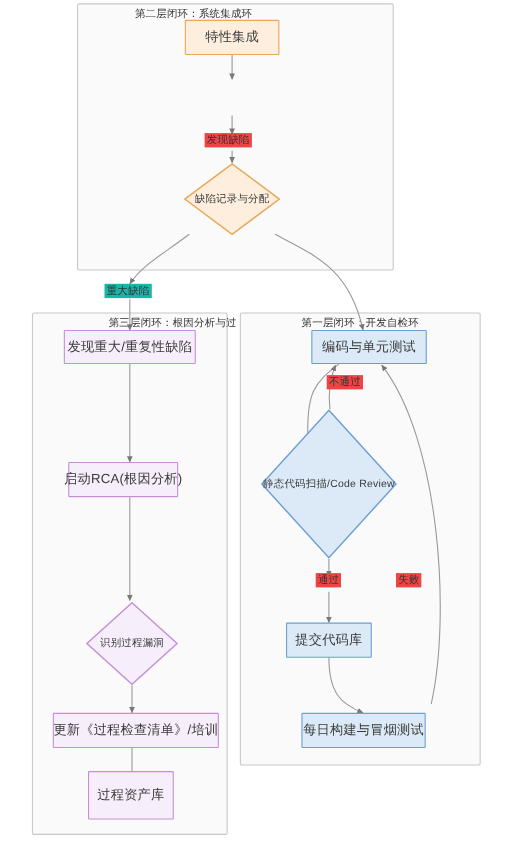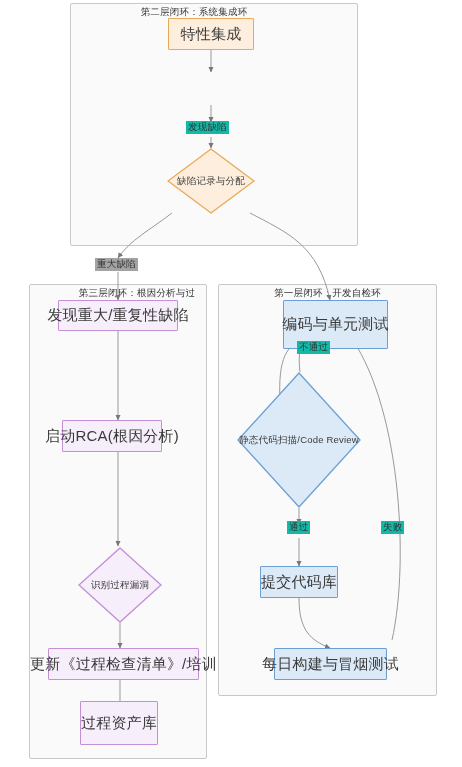--- a/index.html
+++ b/index.html
@@ -24,21 +24,21 @@
     color:#333;
     white-space:nowrap;
     text-align:center;
     letter-spacing:.2px;
   }
 
   .node{
     position:absolute;
     box-sizing:border-box;
     display:flex;align-items:center;justify-content:center;
-    font-size:15px;
+    font-size:12px;
     line-height:1.1;
     white-space:nowrap;
     border-radius:1px;
     letter-spacing:.2px;
   }
   .n-orange{background:#fdeedd;border:1.3px solid #e8a857;color:#3a3a3a;}
   .n-purple{background:#f6eefa;border:1.3px solid #c58fd8;color:#3a3a3a;}
   .n-blue{background:#dceaf7;border:1.3px solid #6b9fd4;color:#3a3a3a;}
 
   .diamond{position:absolute;text-align:right;}
@@ -48,37 +48,37 @@
   .diamond .dlabel{
     position:absolute;left:50%;top:50%;
     transform:translate(-50%,-50%);
     font-size:9.5px;white-space:nowrap;color:#3a3a3a;
     letter-spacing:.2px;
   }
 
   .edge-label{
     position:absolute;
     font-size:9.5px;color:#333;
-    background:#a3a3a3;
+    background:#14b8a6;
     padding:0 2px;
     white-space:nowrap;
     letter-spacing:.2px;
   }
-  .edge-label.on-gray{background:#14b8a6;}
+  .edge-label.on-gray{background:#ef4444;}
 </style>
 </head>
 <body>
 
 <div id="canvas">
 
   <div class="cluster" style="left:70px;top:3px;width:288px;height:243px;"></div>
-  <div class="cluster-title" style="left:76px;top:6px;width:236px;">第二层闭环：系统集成环</div>
+  <div class="cluster-title" style="left:58px;top:6px;width:236px;">第二层闭环：系统集成环</div>
 
   <div class="cluster" style="left:29px;top:284px;width:178px;height:475px;"></div>
-  <div class="cluster-title" style="left:29px;top:287px;width:216px;">第三层闭环：根因分析与过</div>
+  <div class="cluster-title" style="left:29px;top:287px;width:216px;padding-left:20px;">第三层闭环：根因分析与过</div>
 
   <div class="cluster" style="left:218px;top:284px;width:219px;height:412px;"></div>
   <div class="cluster-title" style="left:218px;top:287px;width:219px;">第一层闭环：开发自检环</div>
 
   <svg class="edges" viewBox="0 0 462 767">
     <defs>
       <marker id="ah" markerWidth="7" markerHeight="7" refX="5.2" refY="2.6" orient="auto" markerUnits="strokeWidth">
         <path d="M0,0 L5.6,2.6 L0,5.2 Z" fill="#777"></path>
       </marker>
     </defs>
@@ -134,32 +134,32 @@
     <svg class="shape" viewBox="0 0 84 76" preserveAspectRatio="none">
       <polygon points="42,1 83,38 42,75 1,38" fill="#f6eefa" stroke="#c58fd8" stroke-width="1.3"></polygon>
     </svg>
     <div class="dlabel">识别过程漏洞</div>
   </div>
 
   <div class="node n-purple" style="left:48px;top:648px;width:151px;height:32px;">更新《过程检查清单》/培训</div>
 
   <div class="node n-purple" style="left:80px;top:701px;width:78px;height:44px;">过程资产库</div>
 
-  <div class="node n-blue" style="left:283px;top:300px;width:105px;height:49px;">编码与单元测试</div>
+  <div class="node n-blue" style="left:283px;top:300px;width:105px;height:31px;">编码与单元测试</div>
 
   <div class="edge-label on-gray" style="left:297px;top:341px;">不通过</div>
 
   <div class="diamond" style="left:237px;top:372px;width:124px;height:136px;">
     <svg class="shape" viewBox="0 0 124 136" preserveAspectRatio="none">
       <polygon points="62,1 123,68 62,135 1,68" fill="#dceaf7" stroke="#6b9fd4" stroke-width="1.3"></polygon>
     </svg>
     <div class="dlabel">静态代码扫描/Code Review</div>
   </div>
 
   <div class="edge-label on-gray" style="left:287px;top:521px;">通过</div>
 
-  <div class="edge-label on-gray" style="left:381px;top:521px;">失败</div>
+  <div class="edge-label on-gray" style="left:360px;top:521px;">失败</div>
 
   <div class="node n-blue" style="left:260px;top:566px;width:78px;height:32px;">提交代码库</div>
 
   <div class="node n-blue" style="left:274px;top:648px;width:113px;height:32px;">每日构建与冒烟测试</div>
 
 </div>
 
 </body></html>

